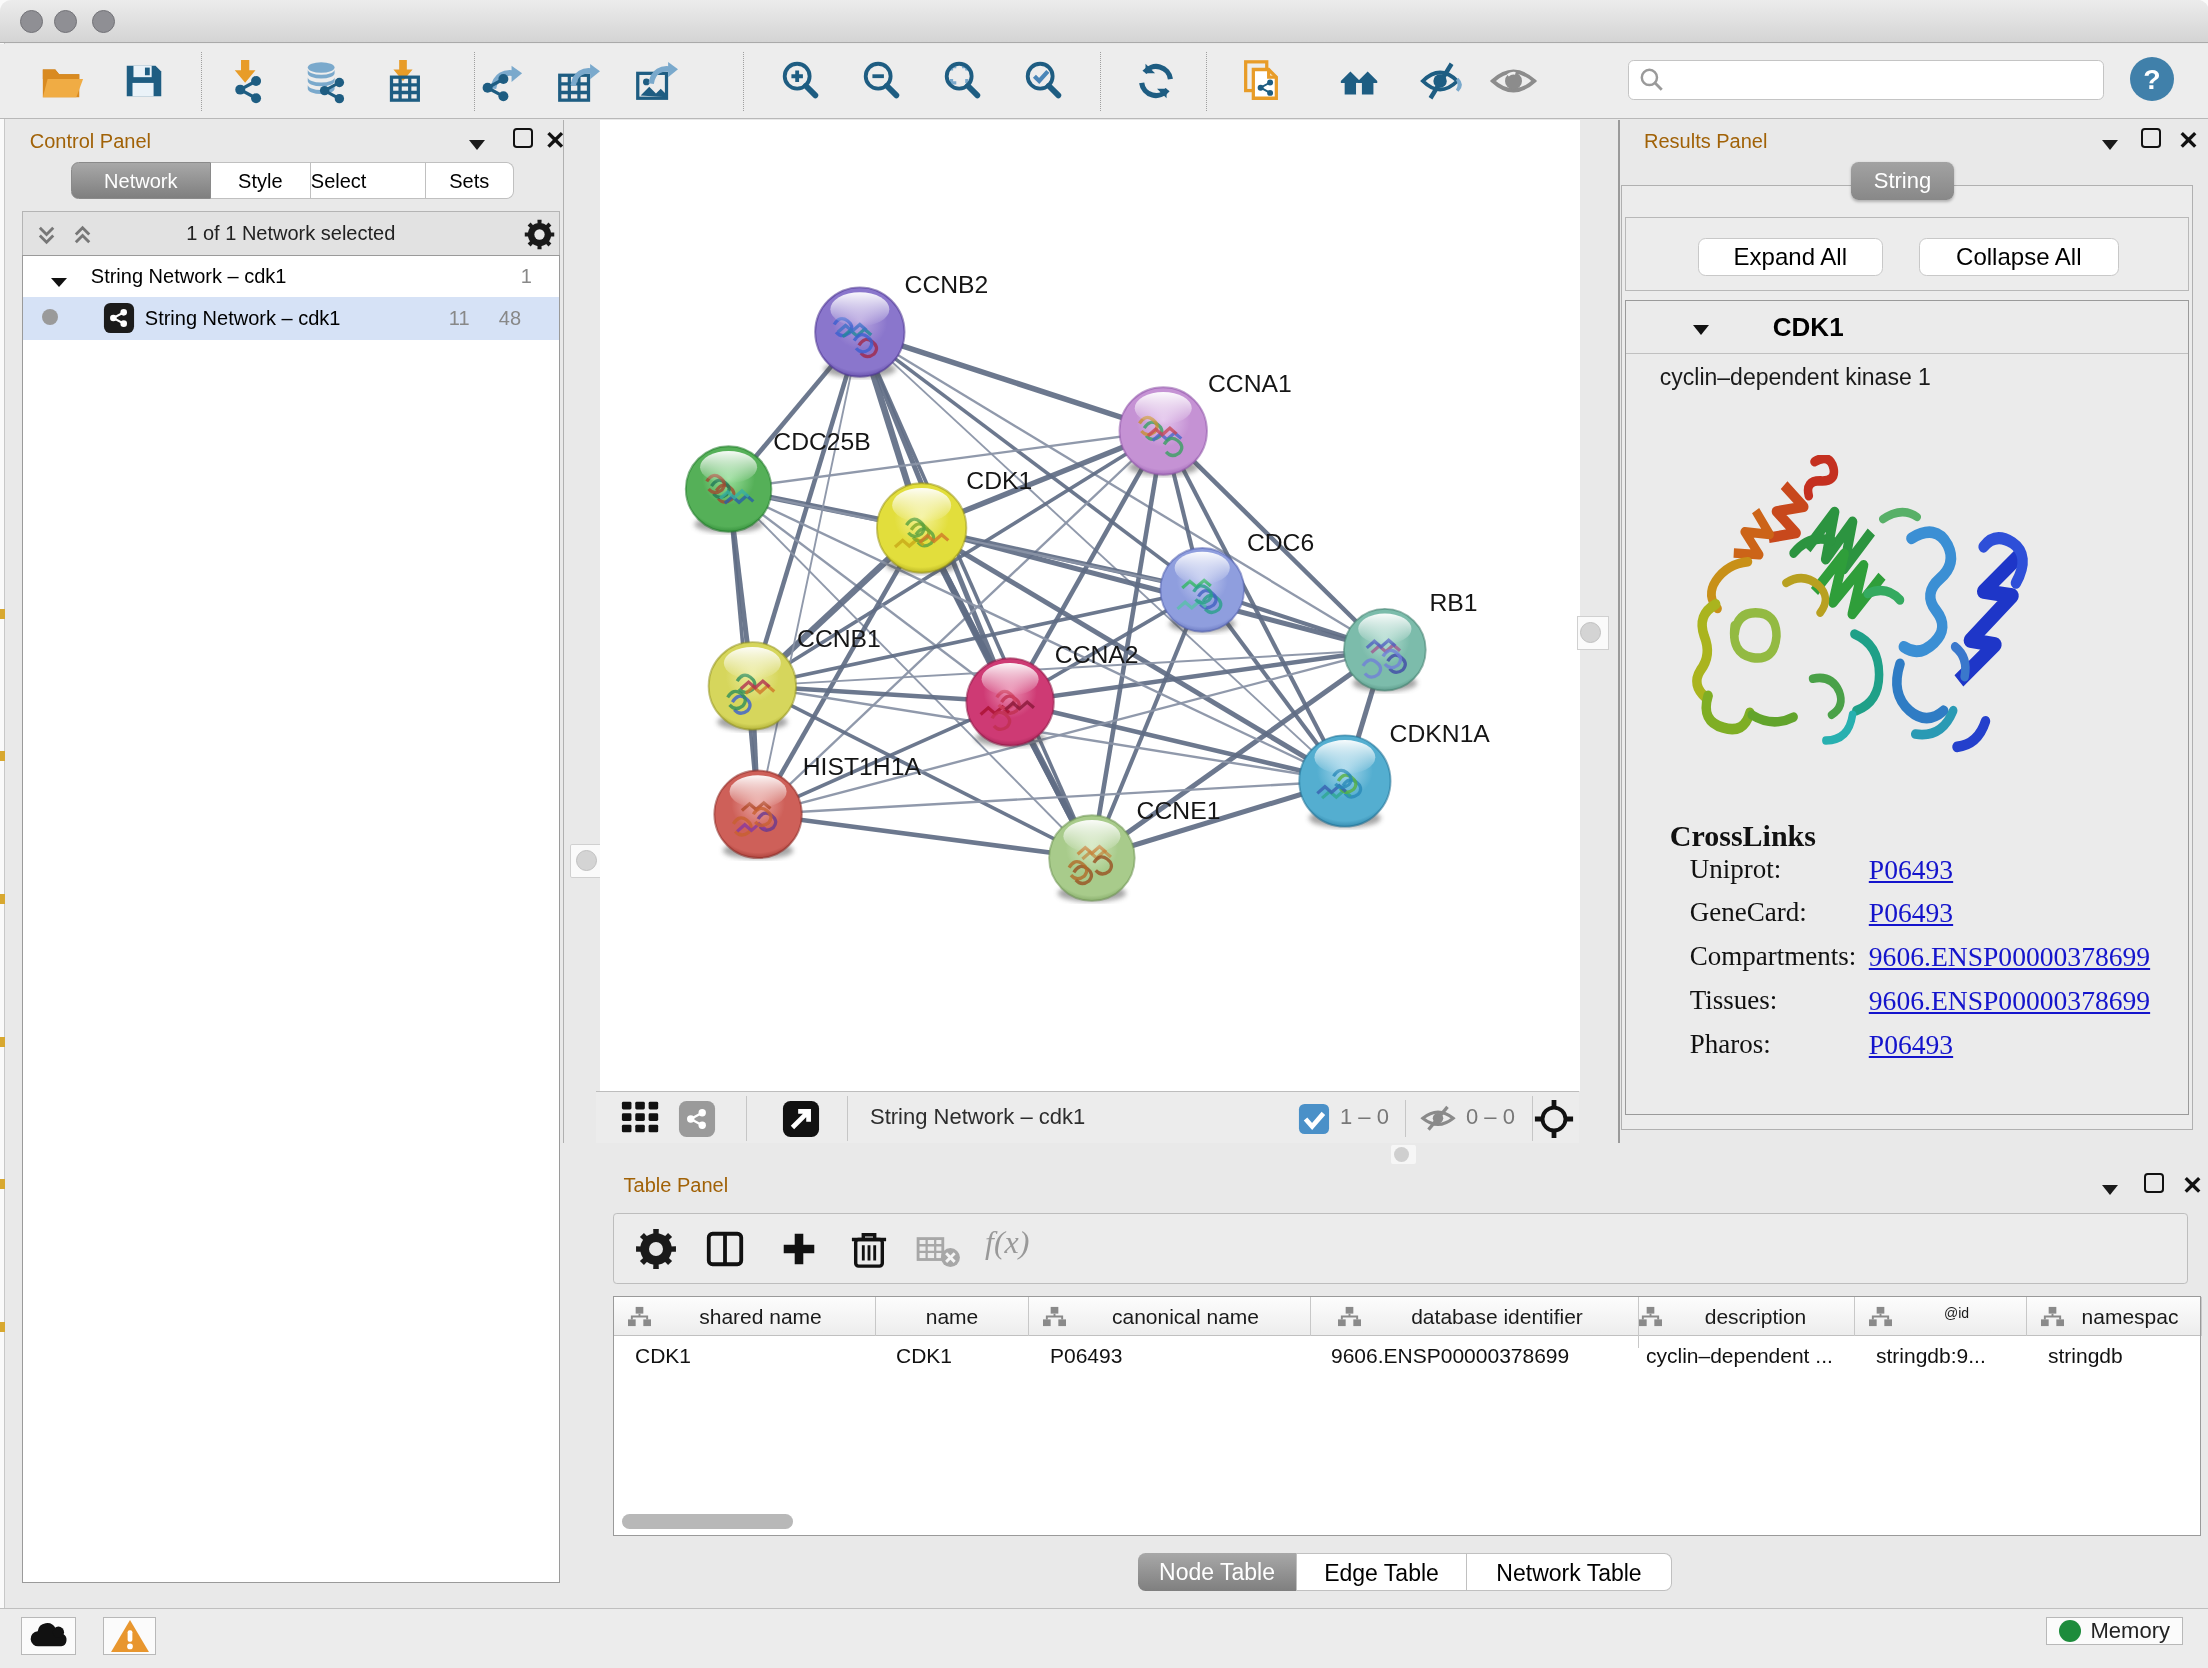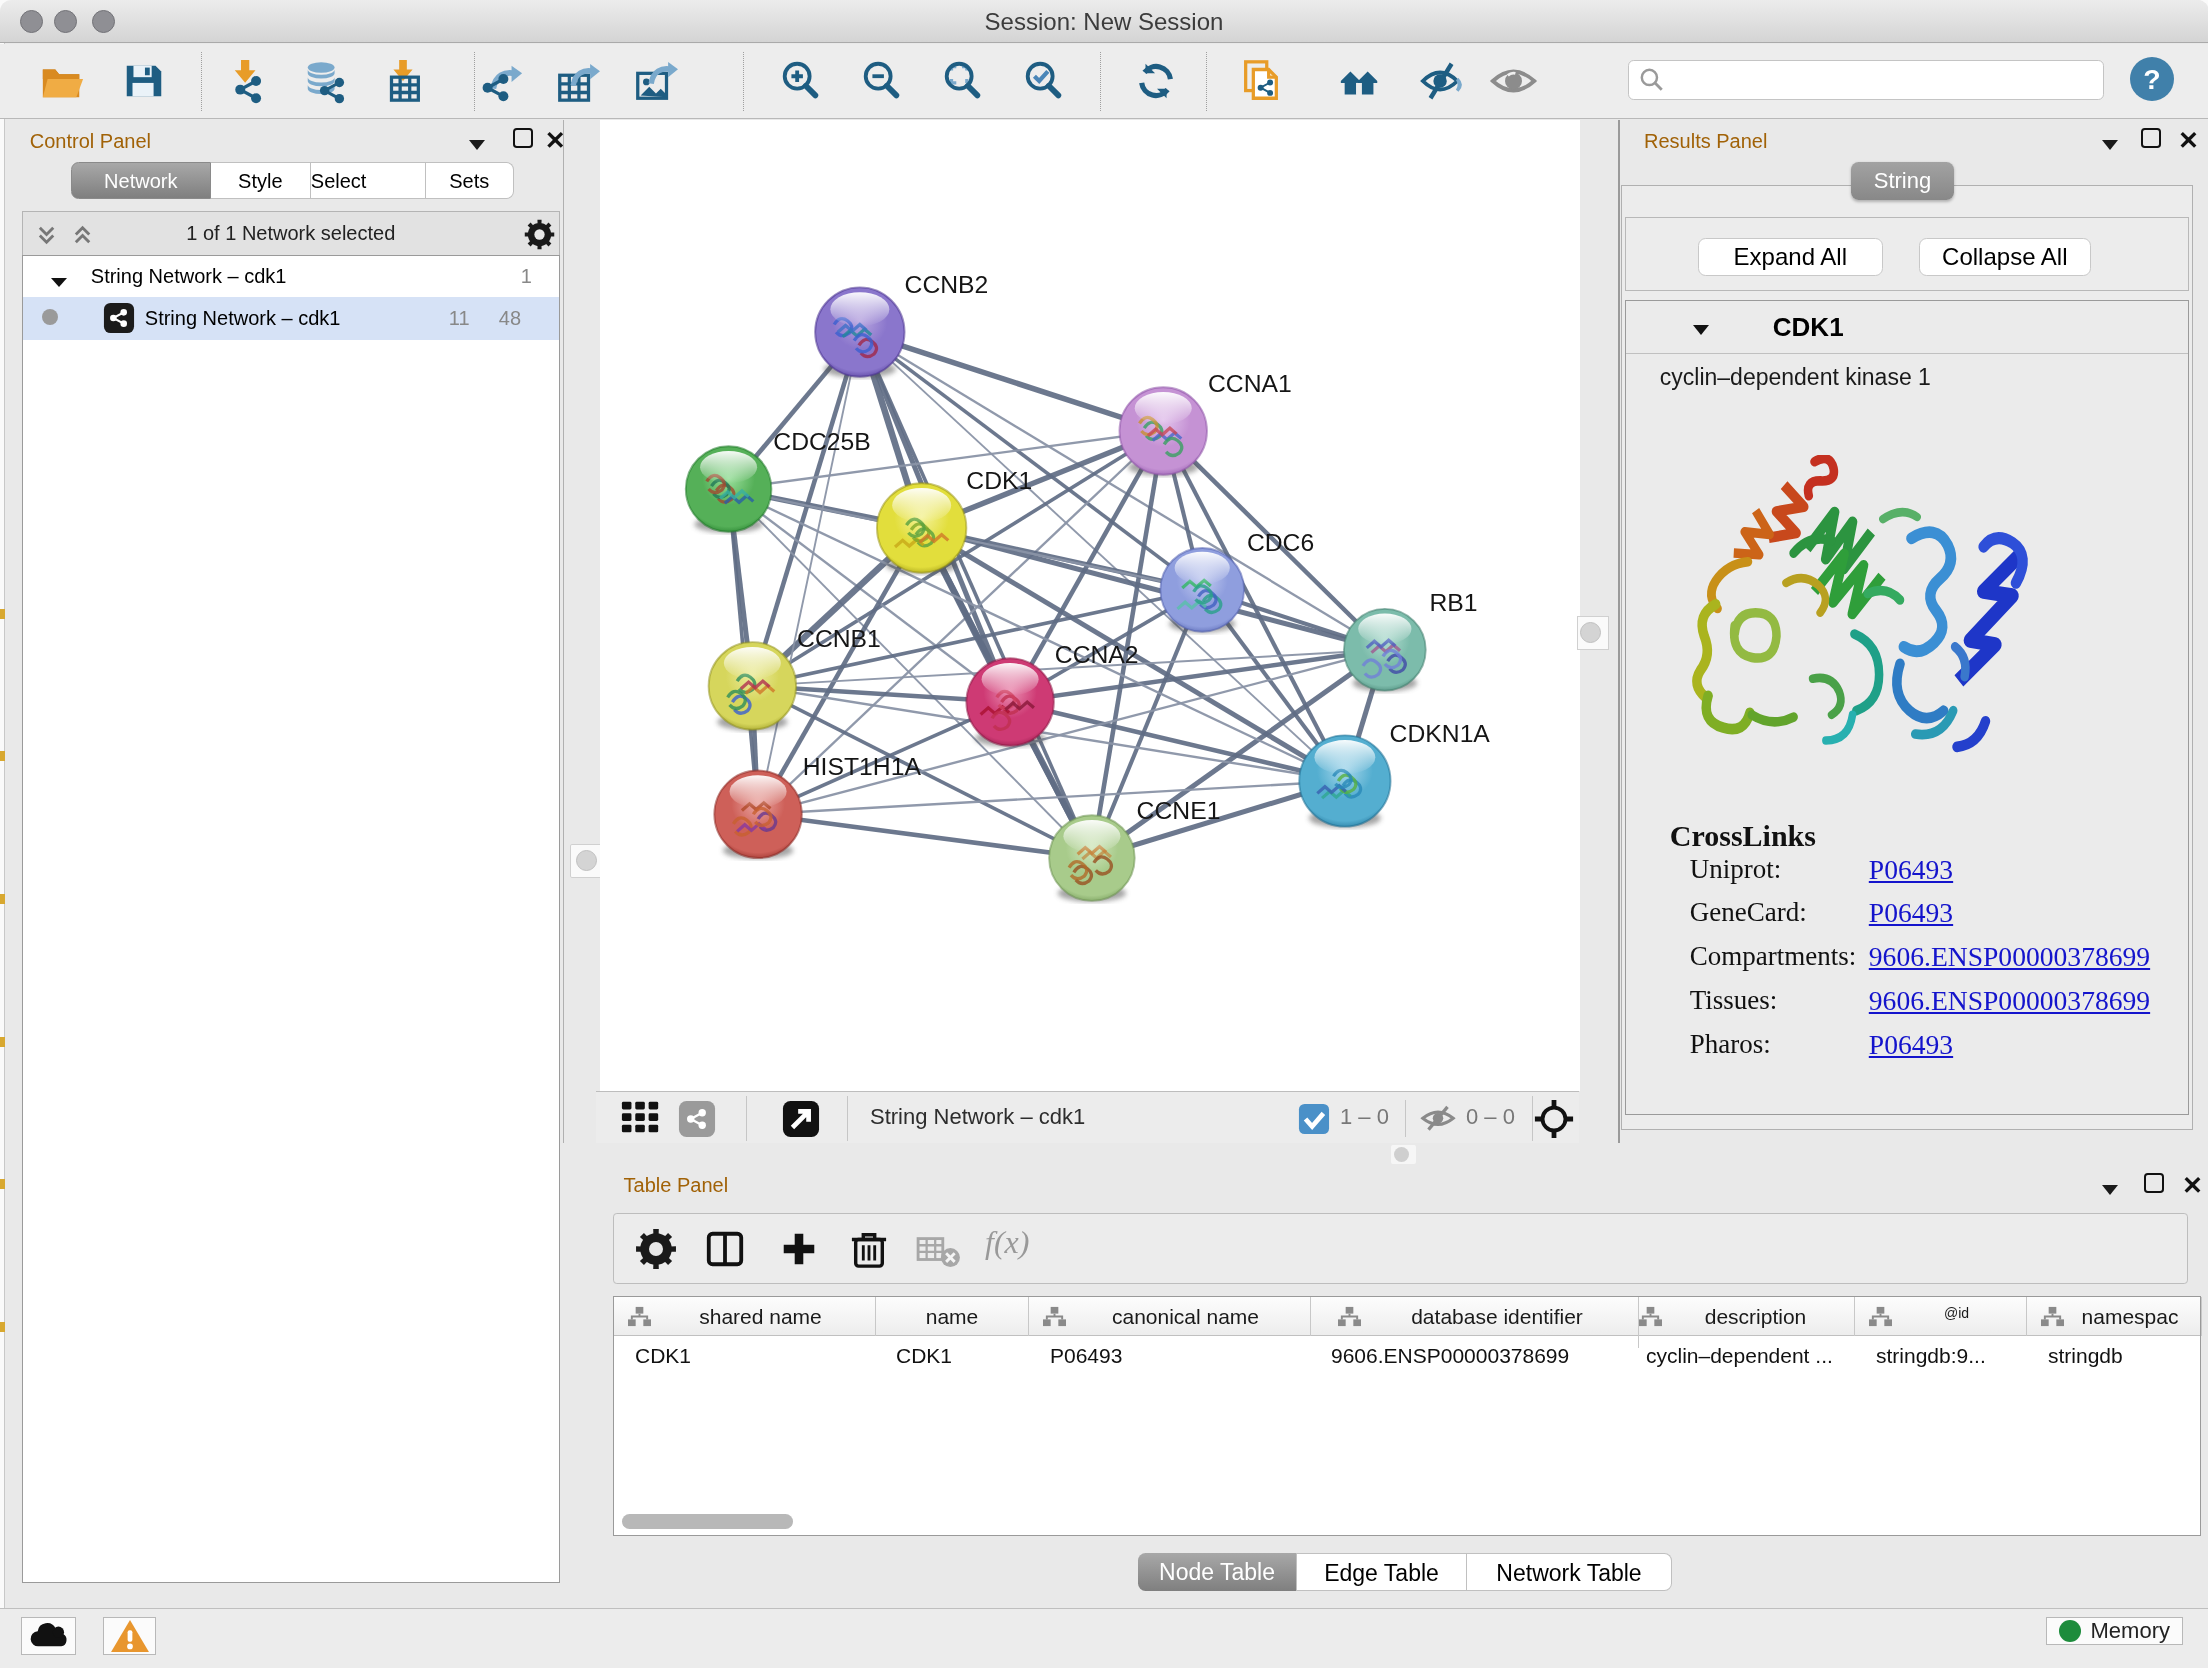--- a/index.html
+++ b/index.html
@@ -23,21 +23,20 @@
 <div class="abs" style="left:0;top:609px;width:4.8px;height:9.5px;background:#d8a830"></div>
 <div class="abs" style="left:0;top:751px;width:4.8px;height:9.5px;background:#d8a830"></div>
 <div class="abs" style="left:0;top:894px;width:4.8px;height:9.5px;background:#d8a830"></div>
 <div class="abs" style="left:0;top:1037px;width:4.8px;height:9.5px;background:#d8a830"></div>
 <div class="abs" style="left:0;top:1179px;width:4.8px;height:9.5px;background:#d8a830"></div>
 <div class="abs" style="left:0;top:1322px;width:4.8px;height:9.5px;background:#d8a830"></div>
 <div id="titlebar">
     <div class="tl" style="left:20px"></div>
     <div class="tl" style="left:54px"></div>
     <div class="tl" style="left:92px"></div>
-    <div id="title">Session: New Session</div>
   </div>
 <div id="toolbar">
     <div class="tbi" style="left:39px"><svg width="46" height="46" viewBox="0 0 48 48">
         <path d="M4 12 h13 l4 5 h21 v5 h-38 z" fill="#c07818"></path>
         <path d="M4 12 h13 l4 5 h21 v24 h-38 z" fill="#d98a20"></path>
         <path d="M9 22 h37 l-7 19 h-35 z" fill="#f0ac44"></path>
       </svg></div>
     <div class="tbi" style="left:121px"><svg width="46" height="46" viewBox="0 0 48 48">
         <path d="M6 8 h30 l6 6 v26 h-36 z" fill="#1e5d82"></path>
         <rect x="13" y="8" width="19" height="12" fill="#eaf2f8"></rect>
@@ -529,21 +528,21 @@
 <div class="abs" style="left:1580px;top:622px;width:21px;height:21px;border-radius:50%;background:#d4d4d4;border:1px solid #c0c0c0"></div>
 <div class="abs" style="left:1621px;top:120px;width:588px;height:1045px;background:#e9e9e9">
     <div class="phead" style="left:23px;top:9.5px">Results Panel</div>
     <div class="abs" style="left:481px;top:15px"><span style="display:inline-block;width:0;height:0;border-left:8.6px solid transparent;border-right:8.6px solid transparent;border-top:10.5px solid #1a1a1a;vertical-align:middle"></span></div>
     <div class="abs" style="left:520px;top:7.6px;width:20px;height:20px;border:2.9px solid #111;border-radius:3.8px"></div>
     <div class="abs" style="left:557px;top:5.7px;font-size:25px;font-weight:bold;color:#111">✕</div>
     <div class="abs" style="left:0px;top:65px;width:572px;height:945px;background:#ececec;border:1px solid #b0b0b0"></div>
     <div class="abs" style="left:230px;top:42px;width:103px;height:38px;background:linear-gradient(#a2a2a2,#888);border-radius:7.6px;color:#fff;font-size:22px;text-align:center;line-height:38px;box-shadow:0 1.9px 2.9px rgba(0,0,0,0.25)">String</div>
     <div class="abs" style="left:3.8px;top:97px;width:564px;height:74px;border:1px solid #b8b8b8">
       <div class="abs" style="left:72px;top:20px;width:185px;height:38px;background:#fff;border:1px solid #c8c8c8;border-radius:7.6px;font-size:24px;text-align:center;line-height:36px">Expand All</div>
-      <div class="abs" style="left:293px;top:20px;width:172px;height:38px;background:#fff;border:1px solid #c8c8c8;border-radius:7.6px;font-size:24px;text-align:center;line-height:36px">Collapse All</div>
+      <div class="abs" style="left:293px;top:20px;width:200px;height:38px;background:#fff;border:1px solid #c8c8c8;border-radius:7.6px;font-size:24px;text-align:center;line-height:36px">Collapse All</div>
     </div>
     <div class="abs" style="left:3.8px;top:180px;width:564px;height:815px;background:#ebebeb;border:1px solid #9a9a9a">
       <div class="abs" style="left:0;top:0;width:100%;height:53px;border-bottom:1px solid #c0c0c0">
         <span style="position:absolute;left:67px;top:19px"><span style="display:inline-block;width:0;height:0;border-left:8.6px solid transparent;border-right:8.6px solid transparent;border-top:10.5px solid #111;vertical-align:middle"></span></span>
         <span style="position:absolute;left:147px;top:11.4px;font-size:26px;font-weight:bold">CDK1</span>
       </div>
       <div class="abs" style="left:34px;top:63px;font-size:23px;color:#1a1a1a">cyclin–dependent kinase 1</div>
       <div class="abs" style="left:46px;top:154px"><svg width="361" height="354" viewBox="0 0 380 372">
           <g transform="scale(1,1.12)">
             <path d="M150 6 q16 -8 20 6 q3 13 -14 12 q-16 0 -12 14" fill="none" stroke="#c43020" stroke-width="9" stroke-linecap="round"></path>

